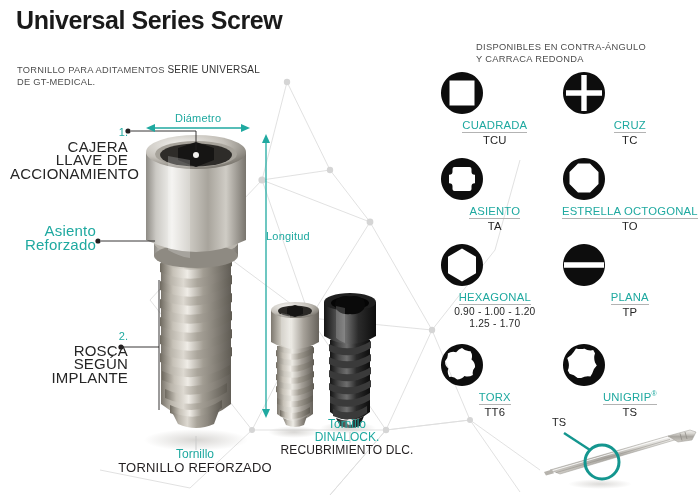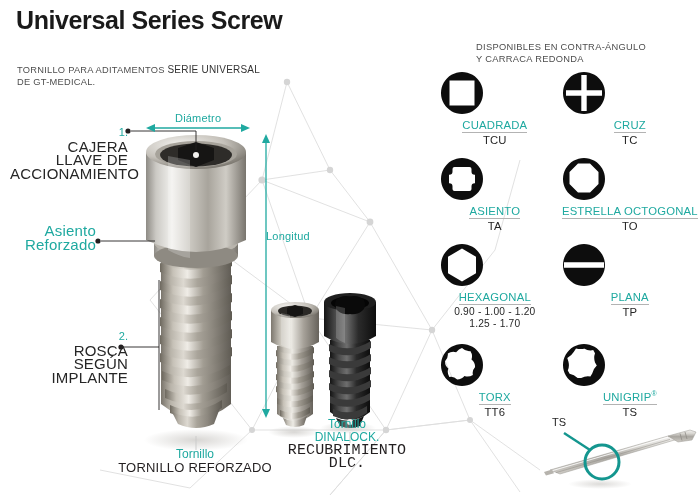--- a/index.html
+++ b/index.html
@@ -40,21 +40,21 @@
 
   
   .dim-label { position: absolute; color: #1fa9a0; font-size: 11px; z-index: 6; letter-spacing: .2px;}
   .dim-diam { left: 175px; top: 112px; }
   .dim-long { left: 266px; top: 230px; }
 
   
   .cap { position: absolute; text-align: center; z-index: 6; line-height: 13px; }
   .cap .teal { color: #1fa9a0; font-size: 12px; }
   .cap .dark { color: #231f20; font-size: 13px; letter-spacing: .2px; }
-  .cap .dark.sm { font-size: 15px; letter-spacing: .1px; font-family: Liberation Mono, monospace; }
+  .cap .dark.sm { font-size: 12px; letter-spacing: .1px; }
   .cap-left { left: 110px; top: 448px; width: 170px; }
   .cap-right { left: 272px; top: 418px; width: 150px; }
 
   
   .right-head { position: absolute; left: 440px; top: 41px; z-index: 6; }
   .right-head div { font-size: 9.3px; color: #4d4d4d; letter-spacing: .3px; line-height: 12px; white-space: nowrap; margin-left: 36px; }
 
   .drv-grid { position: absolute; left: 440px; top: 70px; width: 258px; z-index: 6; }
   .drv-row { display: flex; text-align: center; }
   .drv-cell { width: 115px; }

